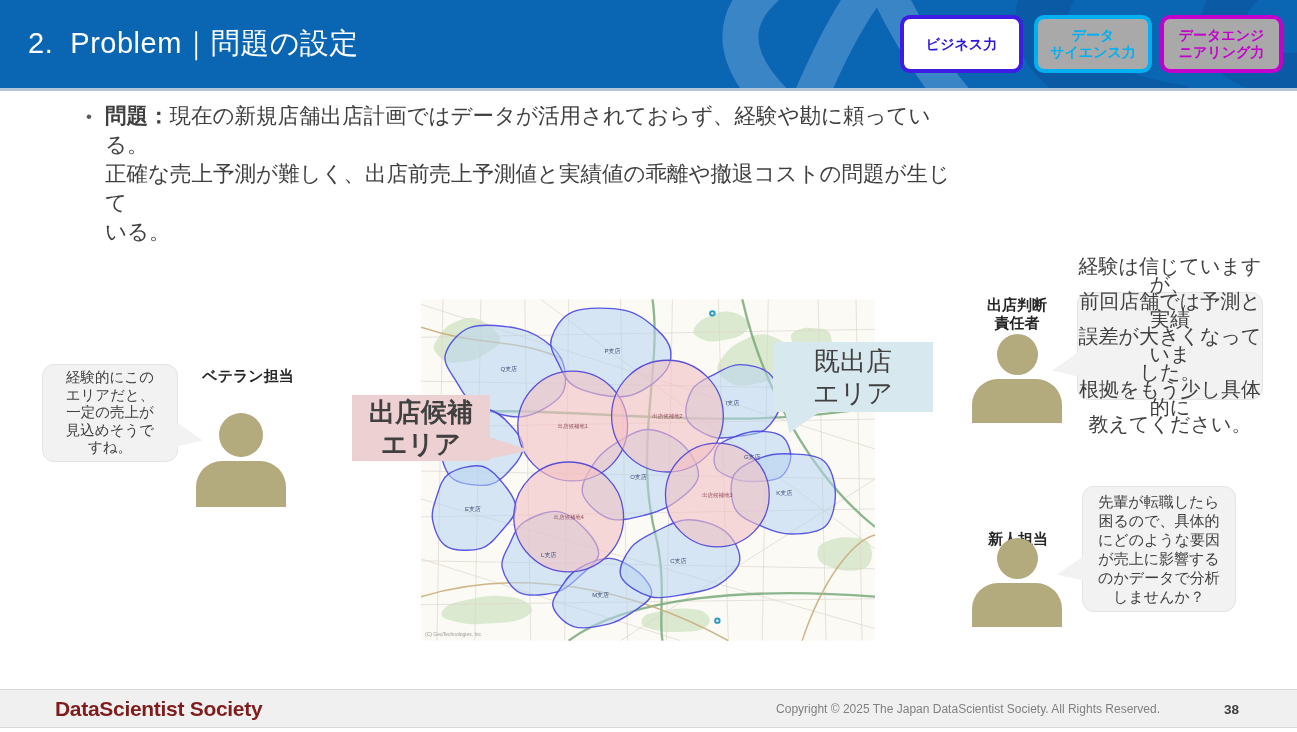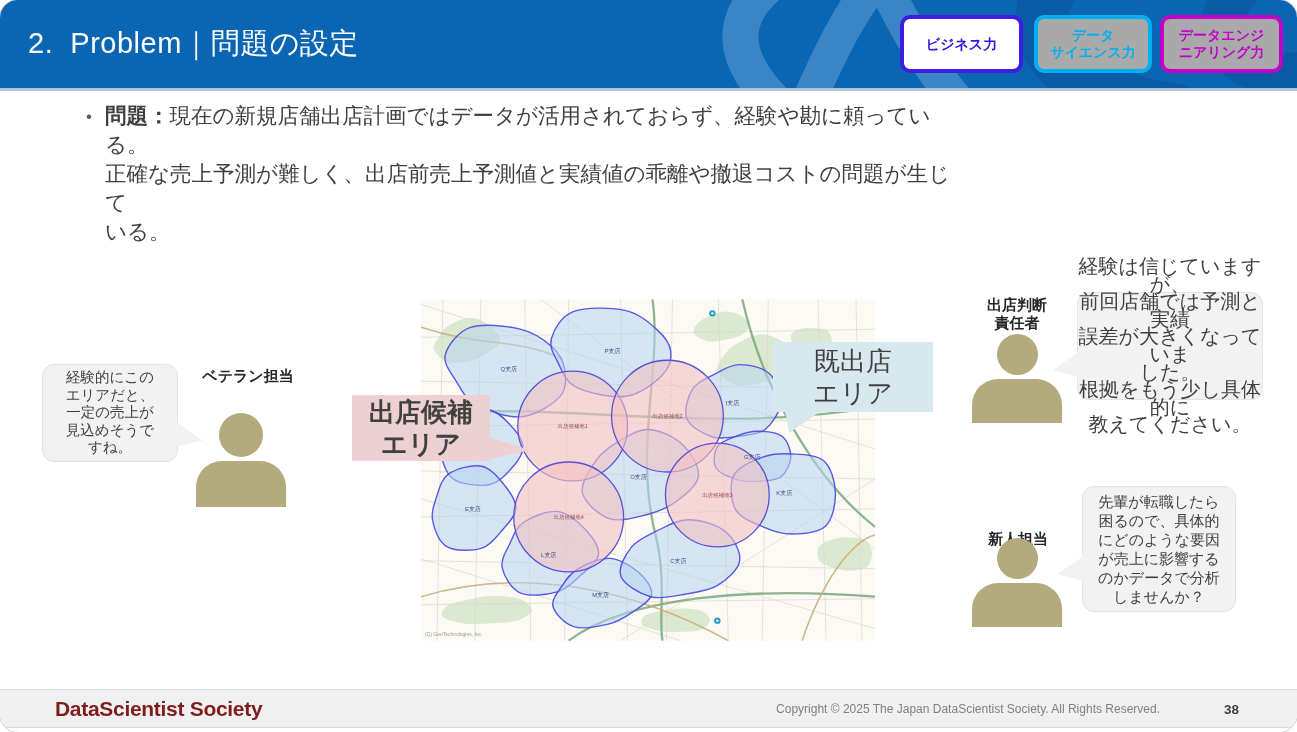--- a/index.html
+++ b/index.html
@@ -1,17 +1,17 @@
 <!DOCTYPE html>
 <html style="--header-blue: #0a65b2; --swoosh-light: #3d87c7; --swoosh-dark: #0a58a2; --badge-business-border: #3e1ce4; --badge-business-text: #2b16d9; --badge-cyan: #00b0f0; --badge-magenta: #c400cc; --badge-gray: #a9a9a9; --bubble-bg: #f2f2f2; --person: #b3aa7d; --candidate-pink: #edd0d1; --existing-blue: #d8e8ef; --footer-bg: #f0f0f0; --map-blue-fill: #b7d3f0; --map-blue-stroke: #4a47e0; --map-pink-fill: #f3bfc3; --map-pink-stroke: #5b4fd4;"><head>
 <meta charset="utf-8">
 <style>
   html,body{margin:0;padding:0;background:#fff;}
   .slide{position:relative;width:1297px;height:732px;background:#fff;overflow:hidden;
-         font-family:"Liberation Sans","DejaVu Sans",sans-serif;outline:1px solid #d0d0d0;border-radius:18px;}
+         font-family:"Liberation Sans","DejaVu Sans",sans-serif;outline:1px solid #d0d0d0;}
 
   
   .header{position:absolute;left:0;top:0;width:1297px;height:88px;background:var(--header-blue);
           border-bottom:3px solid #b3c6d9;overflow:hidden;}
   .header-deco{position:absolute;left:0;top:0;}
   .title{position:absolute;left:28px;top:50%;transform:translateY(-50%);color:#fff;
          font-size:29px;letter-spacing:.5px;white-space:pre;}
   .badge{position:absolute;top:15px;height:50px;border-radius:10px;display:flex;align-items:center;
          justify-content:center;text-align:center;font-weight:bold;font-size:14px;line-height:1.2;
          white-space:pre-line;}

